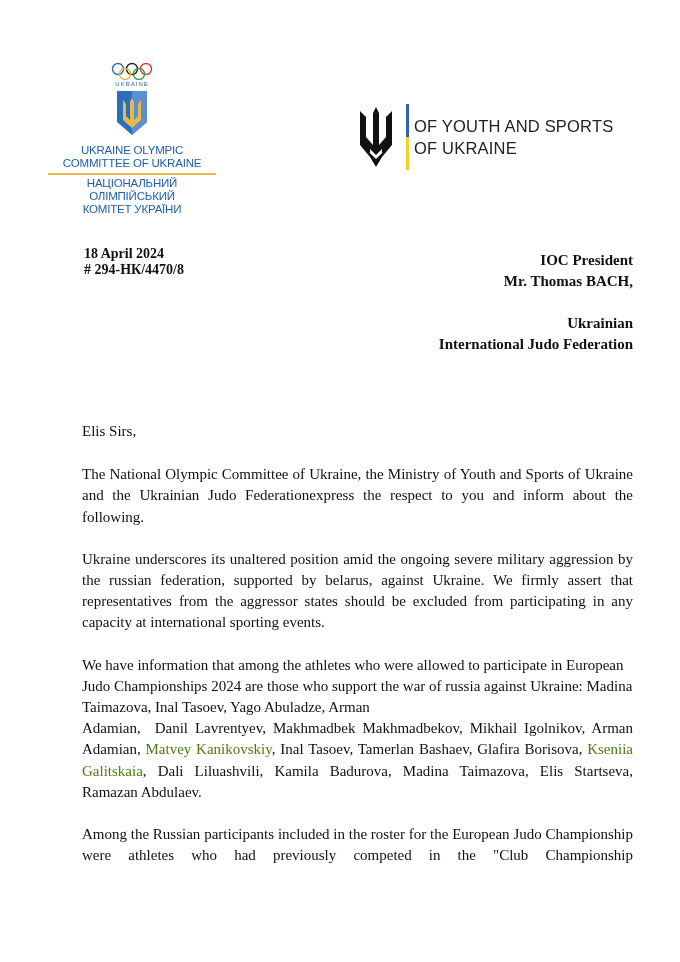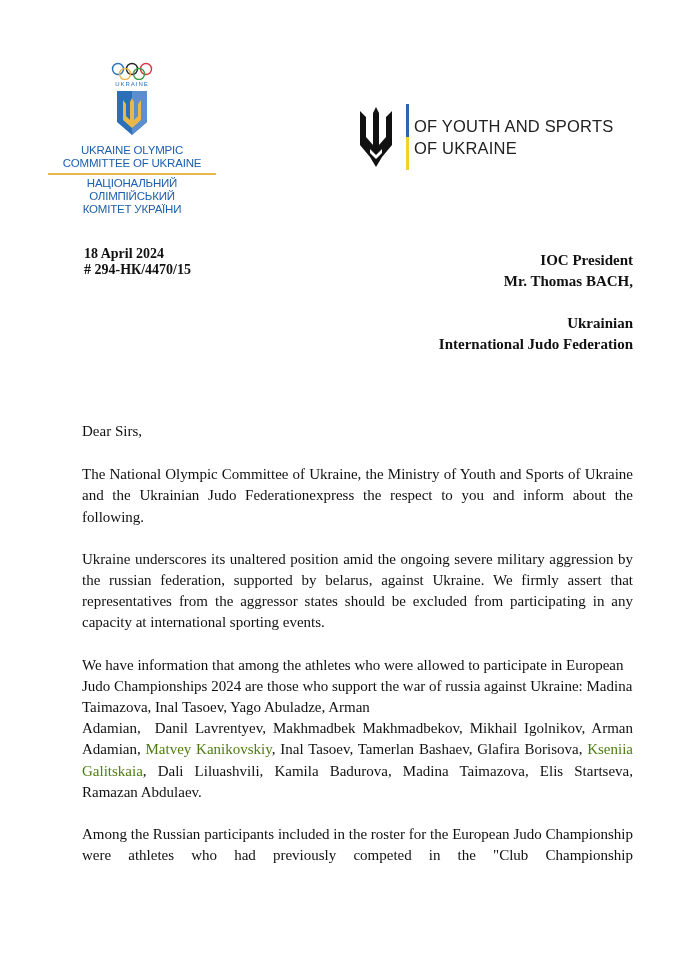--- a/index.html
+++ b/index.html
@@ -62,33 +62,33 @@
   </svg>
   <div class="ministry-bar"></div>
   <div class="ministry-text">
     <div>OF YOUTH AND SPORTS</div>
     <div>OF UKRAINE</div>
   </div>
 </div>
 
 <div class="ref">
   <div>18 April 2024</div>
-  <div># 294-НК/4470/15</div>
+  <div># 294-НК/4470/8</div>
 </div>
 
 <div class="addressee">
   <div>IOC President</div>
   <div>Mr. Thomas BACH,</div>
   <div class="gap"></div>
   <div>Ukrainian</div>
   <div>International Judo Federation</div>
 </div>
 
 <div class="body">
-  <p class="salutation">Dear Sirs,</p>
+  <p class="salutation">Elis Sirs,</p>
   <p>The National Olympic Committee of Ukraine, the Ministry of Youth and Sports of Ukraine and the Ukrainian Judo Federationexpress the respect to you and inform about the following.</p>
   <p>Ukraine underscores its unaltered position amid the ongoing severe military aggression by the russian federation, supported by belarus, against Ukraine. We firmly assert that representatives from the aggressor states should be excluded from participating in any capacity at international sporting events.</p>
   <p style="text-align: left;">
     <span>We have information that among the athletes who were allowed to participate in European Judo Championships 2024 are those who support the war of russia against Ukraine: Madina Taimazova, Inal Tasoev, Yago Abuladze, Arman</span><br>
     <span style="display:block; text-align: justify; text-align-last: left;"><span style="white-space: pre-wrap;">Adamian,  Danil Lavrentyev, Makhmadbek Makhmadbekov, Mikhail Igolnikov, Arman Adamian, </span><span class="hl">Matvey Kanikovskiy</span><span>, Inal Tasoev, Tamerlan Bashaev, Glafira Borisova, </span><span class="hl">Kseniia Galitskaia</span><span>, Dali Liluashvili, Kamila Badurova, Madina Taimazova, Elis Startseva, Ramazan Abdulaev.</span></span>
   </p>
   <p style="text-align-last: justify;">Among the Russian participants included in the roster for the European Judo Championship were athletes who had previously competed in the "Club Championship</p>
 </div>
 
 </body></html>

